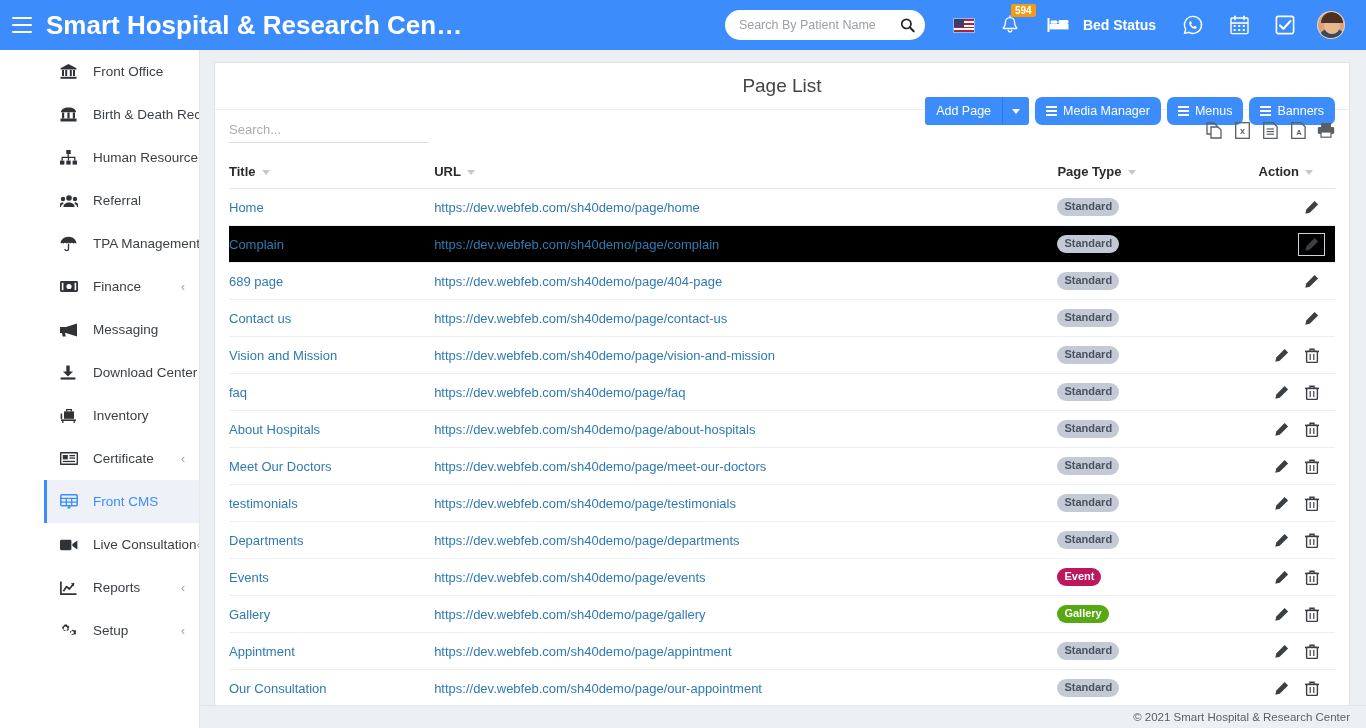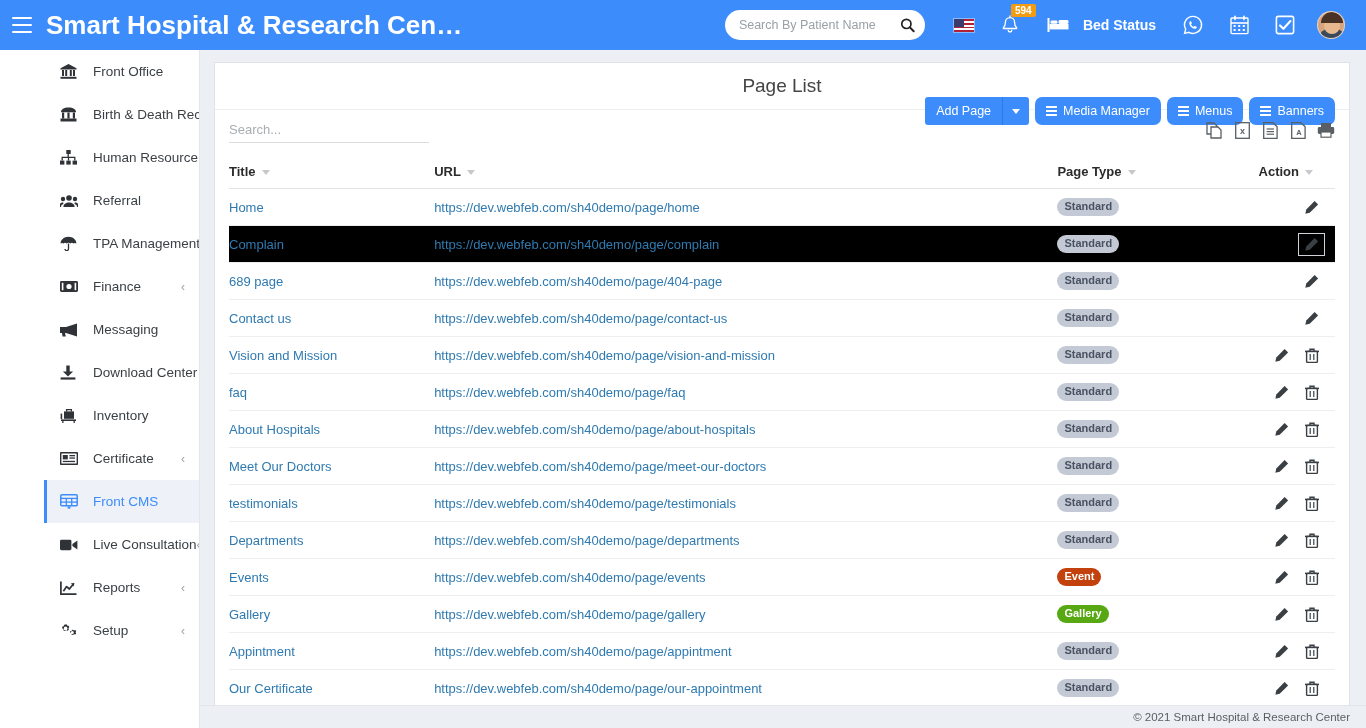--- a/index.html
+++ b/index.html
@@ -187,21 +187,21 @@
   .col-type { width: 180px; }
   .col-action { width: 104px; text-align: right; }
   thead .col-action { text-align: right; padding-right: 22px; }
   a.cell-link { color: #2f7ab0; text-decoration: none; cursor: pointer; }
 
   .badge {
     display: inline-block; font-size: 11px; font-weight: bold; color: #fff;
     padding: 3px 7px 4px; border-radius: 9px; line-height: 1;
   }
   .badge.standard { background: #c3cad6; color: #4a5160; }
-  .badge.event { background: #c2410c; }
+  .badge.event { background: #be185d; }
   .badge.gallery { background: #57a812; }
 
   .act-wrap { display: flex; align-items: center; justify-content: flex-end; gap: 16px; padding-right: 16px; }
   .act-btn { cursor: pointer; color: #3a3f44; display: flex; align-items: center; }
   .act-btn.focused { outline: 1px solid #cfd3d7; padding: 3px 5px; margin: -3px -5px; }
 
   .footer {
     position: absolute; left: 200px; bottom: 0; width: 1166px; height: 23px;
     background: #ecf0f5; display: flex; align-items: center;
     justify-content: flex-end; padding-right: 16px;
@@ -831,21 +831,21 @@
                       <line x1="0" y1="3.4" x2="14" y2="3.4" stroke="#3a3f44" stroke-width="1.6"></line>
                       <path d="M5 3.4V1.2h4v2.2" fill="none" stroke="#3a3f44" stroke-width="1.4"></path>
                       <line x1="5.2" y1="6" x2="5.2" y2="12" stroke="#3a3f44" stroke-width="1.2"></line>
                       <line x1="8.8" y1="6" x2="8.8" y2="12" stroke="#3a3f44" stroke-width="1.2"></line>
                     </svg>
                   </span>
                 </div>
               </td>
             </tr>
             <tr>
-              <td class="col-title"><a class="cell-link">Our Certificate</a></td>
+              <td class="col-title"><a class="cell-link">Our Consultation</a></td>
               <td class="col-url"><a class="cell-link">https://dev.webfeb.com/sh40demo/page/our-appointment</a></td>
               <td class="col-type"><span class="badge standard">Standard</span></td>
               <td class="col-action">
                 <div class="act-wrap">
                   <span class="act-btn">
                     <svg width="15" height="15" viewBox="0 0 15 15">
                       <path d="M10.6.9l3.5 3.5-8.4 8.4-4.4 1 1-4.4z" fill="#3a3f44"></path>
                     </svg>
                   </span>
                   <span class="act-btn">

